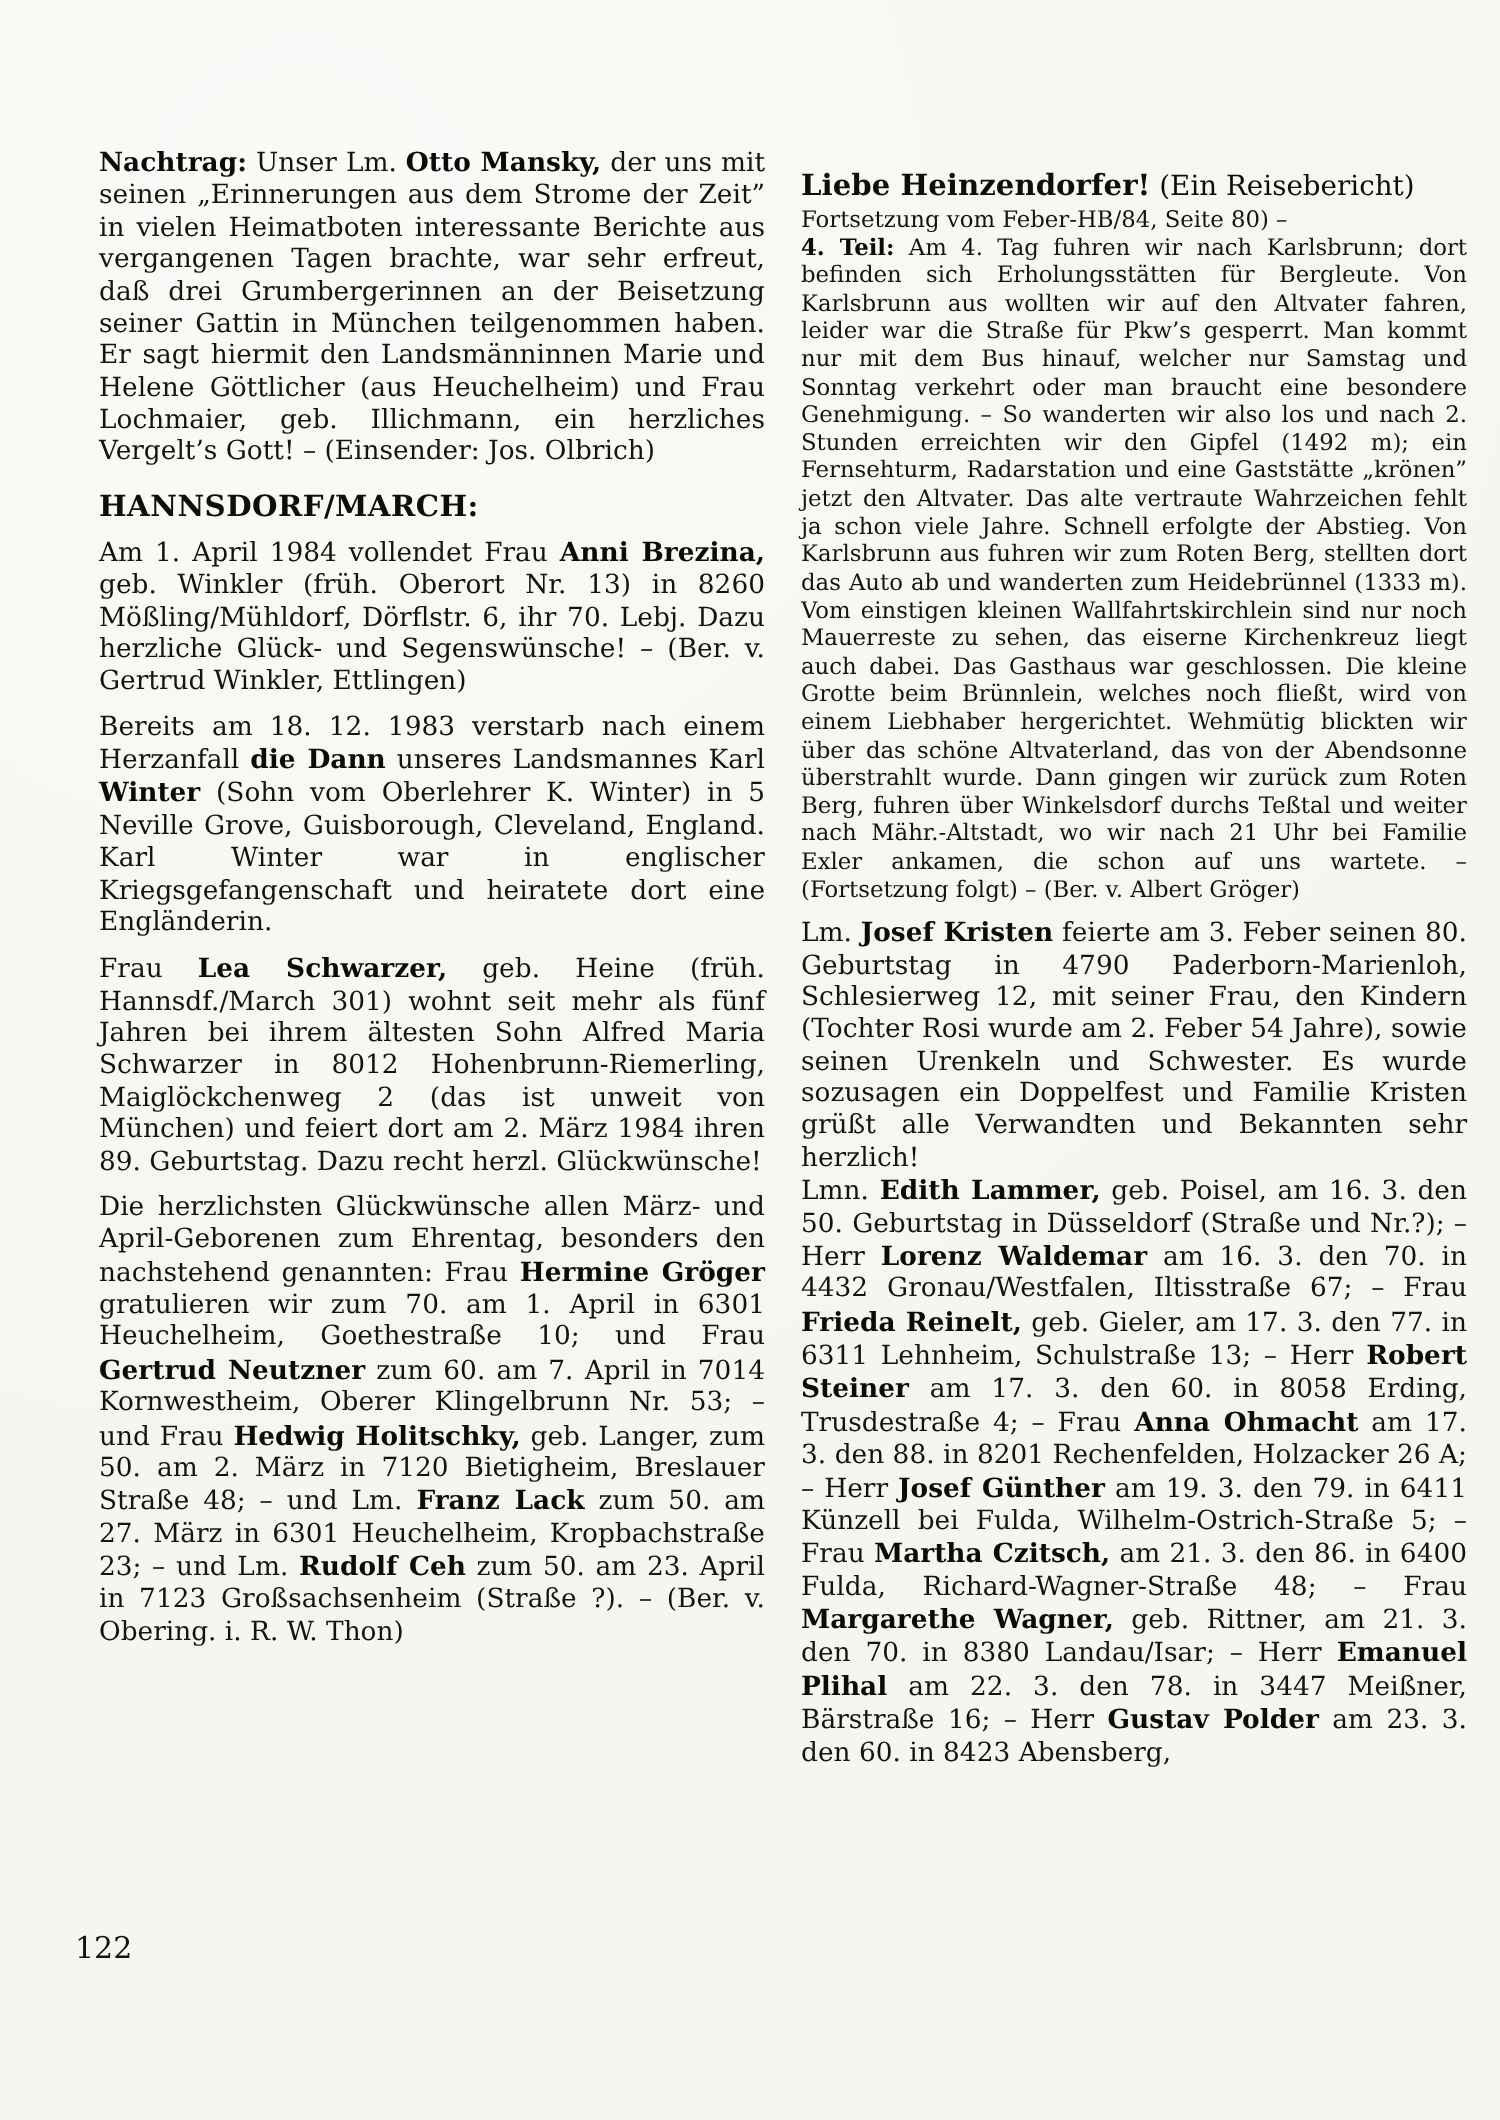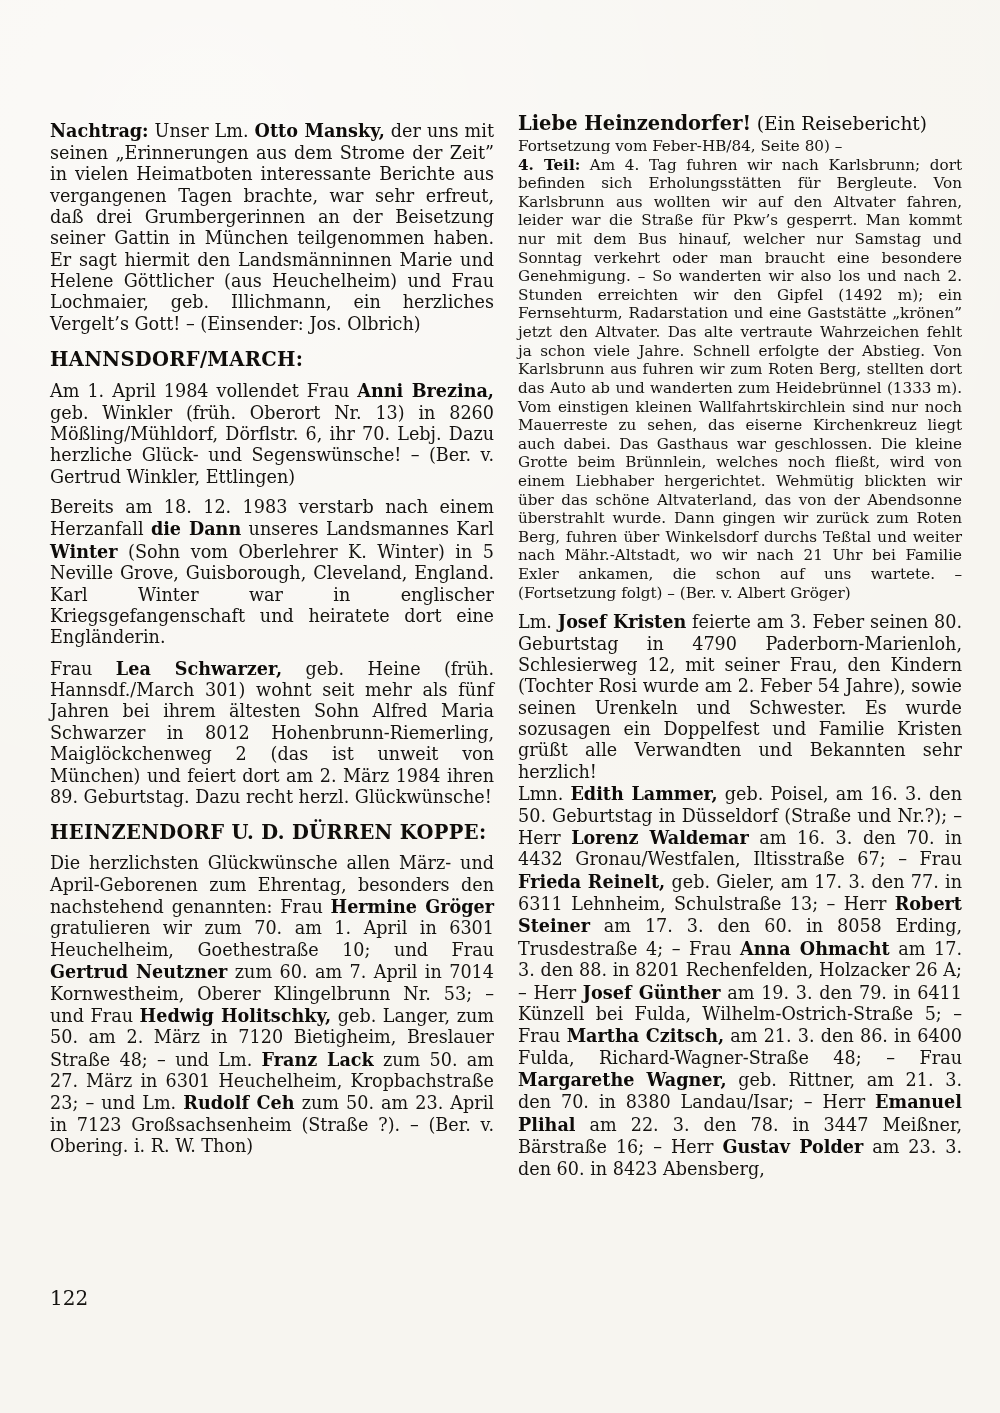--- a/index.html
+++ b/index.html
@@ -12,25 +12,24 @@
     overflow: hidden;
   }
   .page {
     position: absolute; inset: 0;
     background:
       radial-gradient(circle at 20% 10%, rgba(255,255,255,0.5), transparent 60%),
       #f7f5f0;
   }
   .columns {
     position: absolute;
-    top: 98px; left: 50px;
+    top: 98px; left: 66px;
     width: 912px;
     display: flex;
     gap: 24px;
-    align-items: center;
   }
   .col { width: 445px; }
   section { display: block; }
   h2 {
     font-family: "DejaVu Serif", "Liberation Serif", serif;
     color: #100e0b;
   }
   h2.caps {
     font-size: 19.5px;
     font-weight: bold;
@@ -71,21 +70,20 @@
         <section>
           <p class="normal tight"><b>Nachtrag:</b><span> Unser Lm. </span><b>Otto Mansky,</b><span> der uns mit seinen „Erinnerungen aus dem Strome der Zeit” in vielen Heimatboten interessante Berichte aus vergangenen Tagen brachte, war sehr erfreut, daß drei Grumbergerinnen an der Beisetzung seiner Gattin in München teilgenommen haben. Er sagt hiermit den Landsmänninnen Marie und Helene Göttlicher (aus Heuchelheim) und Frau Lochmaier, geb. Illichmann, ein herzliches Vergelt’s Gott! – (Einsender: Jos. Olbrich)</span></p>
         </section>
         <section>
           <h2 class="caps"><b>HANNSDORF/MARCH:</b></h2>
           <p class="normal"><span>Am 1. April 1984 vollendet Frau </span><b>Anni Brezina,</b><span> geb. Winkler (früh. Oberort Nr. 13) in 8260 Mößling/Mühldorf, Dörflstr. 6, ihr 70. Lebj. Dazu herzliche Glück- und Segenswünsche! – (Ber. v. Gertrud Winkler, Ettlingen)</span></p>
           <p class="normal"><span>Bereits am 18. 12. 1983 verstarb nach einem Herzanfall </span><b>die Dann</b><span> unseres Landsmannes Karl </span><b>Winter</b><span> (Sohn vom Oberlehrer K. Winter) in 5 Neville Grove, Guisborough, Cleveland, England. Karl Winter war in englischer Kriegsgefangenschaft und heiratete dort eine Engländerin.</span></p>
           <p class="normal"><span>Frau </span><b>Lea Schwarzer,</b><span> geb. Heine (früh. Hannsdf./March 301) wohnt seit mehr als fünf Jahren bei ihrem ältesten Sohn Alfred Maria Schwarzer in 8012 Hohenbrunn-Riemerling, Maiglöckchenweg 2 (das ist unweit von München) und feiert dort am 2. März 1984 ihren 89. Geburtstag. Dazu recht herzl. Glückwünsche!</span></p>
         </section>
         <section>
-          <h2 class="caps"><b>HEINZENDORF U. D. DÜRREN KOPPE:</b></h2>
           <p class="normal"><span>Die herzlichsten Glückwünsche allen März- und April-Geborenen zum Ehrentag, besonders den nachstehend genannten: Frau </span><b>Hermine Gröger</b><span> gratulieren wir zum 70. am 1. April in 6301 Heuchelheim, Goethestraße 10; und Frau </span><b>Gertrud Neutzner</b><span> zum 60. am 7. April in 7014 Kornwestheim, Oberer Klingelbrunn Nr. 53; – und Frau </span><b>Hedwig Holitschky,</b><span> geb. Langer, zum 50. am 2. März in 7120 Bietigheim, Breslauer Straße 48; – und Lm. </span><b>Franz Lack</b><span> zum 50. am 27. März in 6301 Heuchelheim, Kropbachstraße 23; – und Lm. </span><b>Rudolf Ceh</b><span> zum 50. am 23. April in 7123 Großsachsenheim (Straße ?). – (Ber. v. Obering. i. R. W. Thon)</span></p>
         </section>
       </div>
     <div class="col">
         <section>
           <h2 class="lead"><b>Liebe Heinzendorfer!</b> (Ein Reisebericht)</h2>
           <p class="small tight"><span>Fortsetzung vom Feber-HB/84, Seite 80) –</span></p>
           <p class="small tight"><b>4. Teil:</b><span> Am 4. Tag fuhren wir nach Karlsbrunn; dort befinden sich Erholungsstätten für Bergleute. Von Karlsbrunn aus wollten wir auf den Altvater fahren, leider war die Straße für Pkw’s gesperrt. Man kommt nur mit dem Bus hinauf, welcher nur Samstag und Sonntag verkehrt oder man braucht eine besondere Genehmigung. – So wanderten wir also los und nach 2. Stunden erreichten wir den Gipfel (1492 m); ein Fernsehturm, Radarstation und eine Gaststätte „krönen” jetzt den Altvater. Das alte vertraute Wahrzeichen fehlt ja schon viele Jahre. Schnell erfolgte der Abstieg. Von Karlsbrunn aus fuhren wir zum Roten Berg, stellten dort das Auto ab und wanderten zum Heidebrünnel (1333 m). Vom einstigen kleinen Wallfahrtskirchlein sind nur noch Mauerreste zu sehen, das eiserne Kirchenkreuz liegt auch dabei. Das Gasthaus war geschlossen. Die kleine Grotte beim Brünnlein, welches noch fließt, wird von einem Liebhaber hergerichtet. Wehmütig blickten wir über das schöne Altvaterland, das von der Abendsonne überstrahlt wurde. Dann gingen wir zurück zum Roten Berg, fuhren über Winkelsdorf durchs Teßtal und weiter nach Mähr.-Altstadt, wo wir nach 21 Uhr bei Familie Exler ankamen, die schon auf uns wartete. – (Fortsetzung folgt) – (Ber. v. Albert Gröger)</span></p>
         </section>
         <section>

